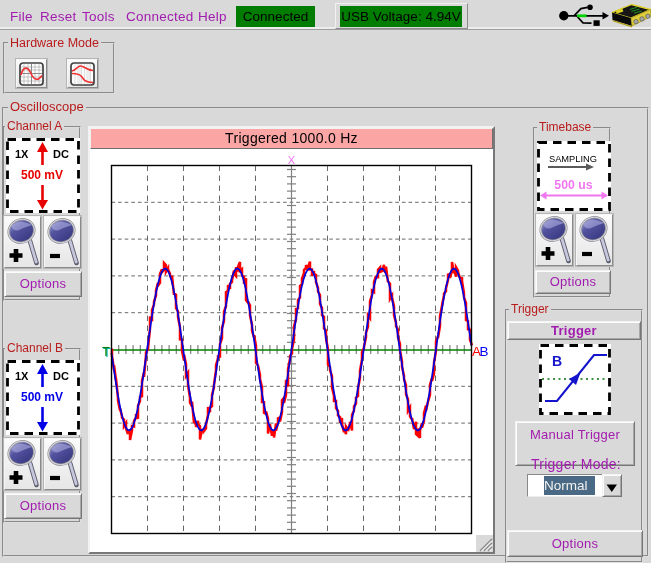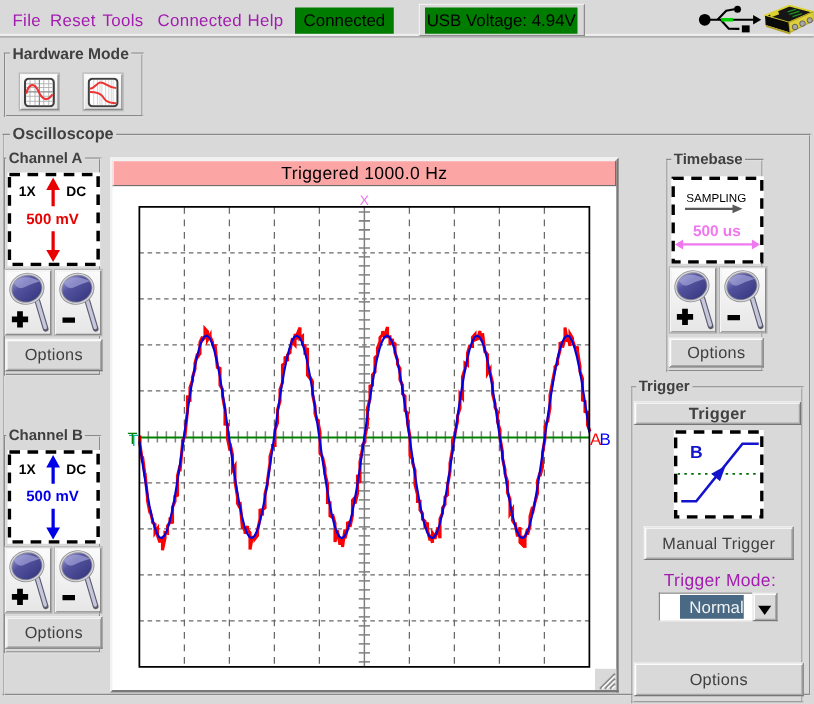--- a/index.html
+++ b/index.html
@@ -1,18 +1,18 @@
 <!DOCTYPE html>
 <html><head><meta charset="utf-8"><style>
 *{margin:0;padding:0;box-sizing:border-box}
 body{width:651px;height:563px;background:#d9d9d9;font-family:"Liberation Sans",sans-serif;overflow:hidden}
 .abs{position:absolute}
 .gbox{position:absolute;border:2px groove #dedede}
-.glab{position:absolute;background:#d9d9d9;font-weight:bold;font-size:12px;color:#404040;padding:0 2px;line-height:12px;white-space:nowrap}
-.btn{position:absolute;background:#d9d9d9;border:1px solid;border-color:#f3f3f3 #767676 #767676 #f3f3f3;box-shadow:inset 1px 1px 0 #fcfcfc,inset -1px -1px 0 #a8a8a8;font-size:13px;letter-spacing:0.25px;color:#404040;text-align:center}
+.glab{position:absolute;background:#d9d9d9;font-weight:normal;font-size:12px;color:#b91c1c;padding:0 2px;line-height:12px;white-space:nowrap}
+.btn{position:absolute;background:#d9d9d9;border:1px solid;border-color:#f3f3f3 #767676 #767676 #f3f3f3;box-shadow:inset 1px 1px 0 #fcfcfc,inset -1px -1px 0 #a8a8a8;font-size:13px;letter-spacing:0.25px;color:#a21caf;text-align:center}
 .zbtn{position:absolute;background:linear-gradient(#fbfbfb,#e6e6e6);border:1px solid;border-color:#f6f6f6 #8a8a8a #8a8a8a #f6f6f6;box-shadow:0 0 0 1px #b5b5b5}
 .wbox{position:absolute;background:#fff}
 .mtxt{font-size:13.5px;letter-spacing:0.25px;color:#a21caf;position:absolute;white-space:nowrap}
 </style></head>
 <body>
 <div id="app" style="position:relative;width:651px;height:563px">
 
 <div class="abs" style="left:0;top:0;width:651px;height:30px;background:#d9d9d9;border-bottom:1px solid #9e9e9e;box-shadow:inset 0 -2px 0 #ededed"></div>
 <span class="mtxt" style="left:10px;top:9px">File</span>
 <span class="mtxt" style="left:40px;top:9px">Reset</span>
@@ -391,23 +391,23 @@
       <svg width="72" height="71" viewBox="0 0 72 71" style="position:absolute;left:0;top:0">
         <rect x="1.5" y="1.5" width="69" height="68" fill="none" stroke="#000" stroke-width="2.8" stroke-dasharray="8.5,6"></rect>
       </svg>
     </div>
 <svg class="abs" style="left:542px;top:347px" width="66" height="65" viewBox="0 0 66 65">
   <text x="10" y="19" font-size="14" font-weight="bold" fill="#1414cc" font-family="Liberation Sans">B</text>
   <line x1="0" y1="32" x2="66" y2="32" stroke="#007000" stroke-width="1.4" stroke-dasharray="2,3.5"></line>
   <polyline points="3,54 15,54 52,8 65,8" fill="none" stroke="#1414cc" stroke-width="2.1"></polyline>
   <polygon points="38.5,25.5 34,38 27,32" fill="#1414cc"></polygon>
 </svg>
-<div class="btn" style="left:515px;top:421px;width:120px;height:27px;line-height:25px">Manual Trigger</div>
+<div class="btn" style="left:515px;top:421px;width:120px;height:45px;line-height:25px">Manual Trigger</div>
 <span class="mtxt" style="left:531px;top:456px;font-size:14px">Trigger Mode:</span>
 <div class="abs" style="left:527px;top:474px;width:95px;height:23px;background:#fff;border:1px solid;border-color:#888 #eee #eee #888"></div>
-<div class="abs" style="left:544px;top:476px;width:51px;height:19px;background:#4a6984;color:#f2f2f2;font-size:13.5px;text-align:right;line-height:19px">Normal</div>
+<div class="abs" style="left:544px;top:476px;width:51px;height:19px;background:#4a6984;color:#f2f2f2;font-size:13.5px;text-align:left;line-height:19px">Normal</div>
 <div class="btn" style="left:602px;top:474px;width:20px;height:23px"></div>
 <svg class="abs" style="left:605px;top:483px" width="14" height="11" viewBox="0 0 14 11">
       <polygon points="1.5,1.5 12,1.5 6.75,9" fill="#000"></polygon>
     </svg>
 <div class="btn" style="left:507px;top:530px;width:136px;height:27px;line-height:25px">Options</div>
 
 </div>
 
 </body></html>

